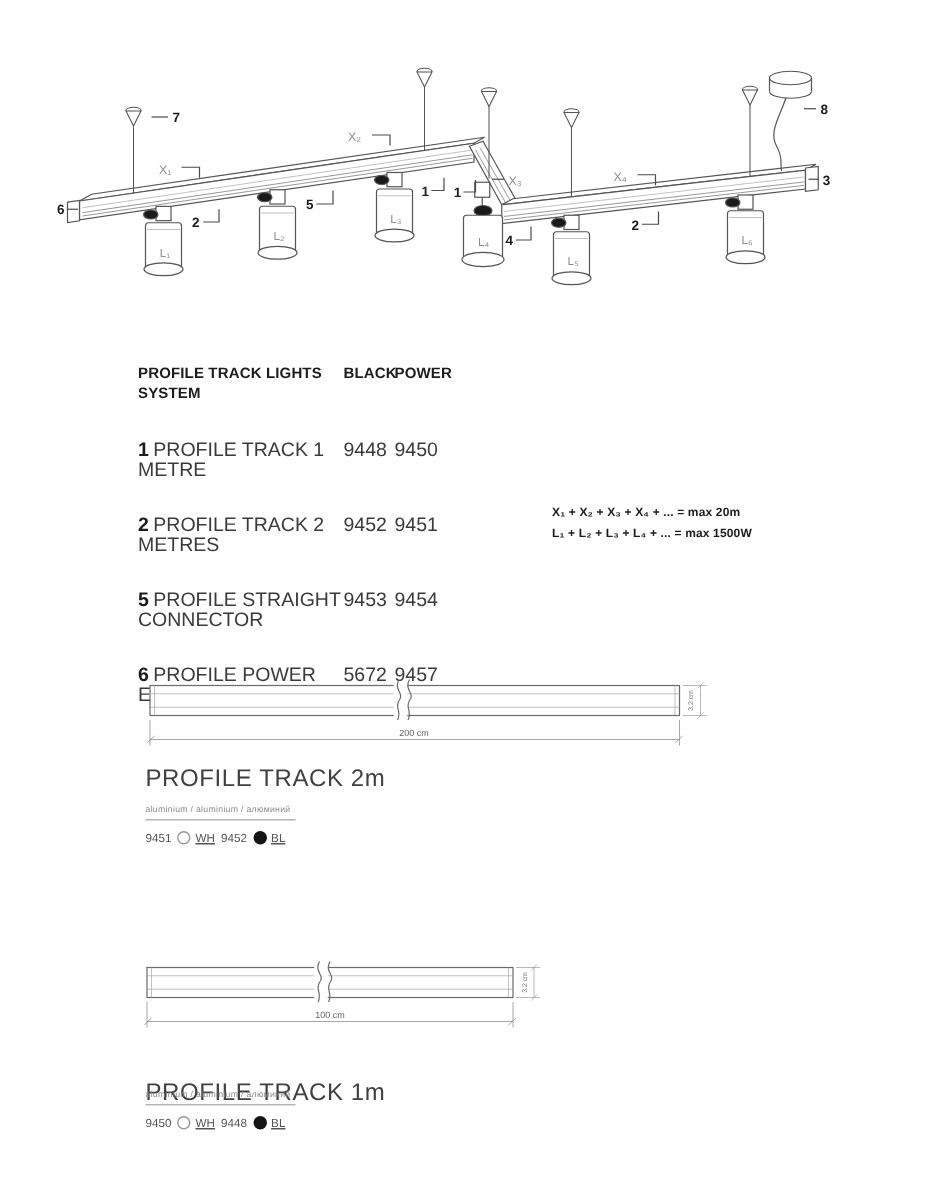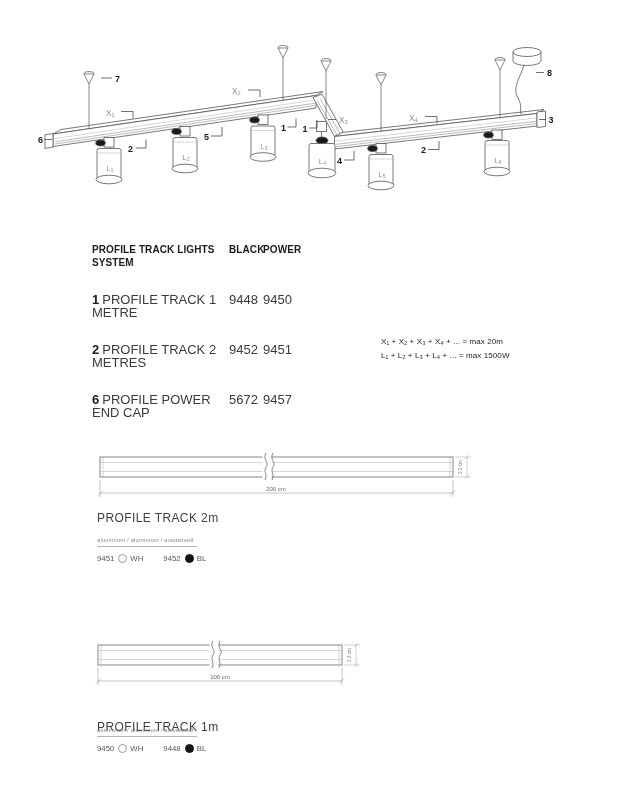--- a/index.html
+++ b/index.html
@@ -9,30 +9,30 @@
 
   
   .spec-table{position:absolute;left:92px;top:243px;width:200px;}
   .t-row,.t-head{display:grid;grid-template-columns:137px 34px 34px;height:13px;line-height:13px;}
   .t-head{font-weight:bold;font-size:10px;letter-spacing:.1px;color:#1c1c1c;}
   .t-row{font-size:13px;color:#3a3a3a;margin-top:37px;}
   .t-col{text-align:left;}
   .t-name b{font-weight:bold;color:#1c1c1c;margin-right:3px;}
 
   
-  .formulas{position:absolute;left:381px;top:335px;font-size:8px;font-weight:normal;
+  .formulas{position:absolute;left:368px;top:335px;font-size:8px;font-weight:bold;
             color:#1b1b1b;line-height:13.5px;letter-spacing:.1px;}
 
   
-  .p-title{position:absolute;left:97px;font-size:12px;color:#404040;letter-spacing:.4px;}
+  .p-title{position:absolute;left:97px;font-size:16px;color:#404040;letter-spacing:.4px;}
   .p-materials{position:absolute;left:97px;font-size:5.8px;color:#8a8a8a;letter-spacing:.2px;}
   .p-rule{position:absolute;left:97px;width:100px;border-top:1px solid #b5b5b5;height:0;}
   .p-codes{position:absolute;left:97px;display:flex;align-items:center;font-size:7.8px;color:#555;height:12px;}
   .p-code{margin-right:4px;}
-  .p-fin{margin-right:20px;}
+  .p-fin{margin-right:4px;text-decoration:underline;}
   .swatch{display:inline-block;width:9px;height:9px;border-radius:50%;margin-right:3px;box-sizing:border-box;}
   .swatch.wh{background:#fff;border:1px solid #9a9a9a;}
   .swatch.bl{background:#141414;border:1px solid #141414;}
 
   svg text{font-family:"Liberation Sans","DejaVu Sans",sans-serif;}
   .num-lbl{font-size:9px;font-weight:bold;fill:#1b1b1b;}
   .x-lbl{font-size:8.3px;fill:#8f8f8f;}
   .l-lbl{font-size:7.8px;fill:#8f8f8f;}
   .dim-lbl{font-size:6px;fill:#666;}
   .dim-lbl-sm{font-size:4.6px;fill:#777;}
@@ -204,20 +204,25 @@
         <div class="t-name"><b>1</b><span>PROFILE TRACK 1 METRE</span></div>
         <div class="t-col">9448</div>
         <div class="t-col">9450</div>
       </div>
     <div class="t-row">
         <div class="t-name"><b>2</b><span>PROFILE TRACK 2 METRES</span></div>
         <div class="t-col">9452</div>
         <div class="t-col">9451</div>
       </div>
     <div class="t-row">
+        <div class="t-name"><b>5</b><span>PROFILE STRAIGHT CONNECTOR</span></div>
+        <div class="t-col">9453</div>
+        <div class="t-col">9454</div>
+      </div>
+    <div class="t-row">
         <div class="t-name"><b>6</b><span>PROFILE POWER END CAP</span></div>
         <div class="t-col">5672</div>
         <div class="t-col">9457</div>
       </div>
   </div>
 
   <div class="formulas">
     <div>X₁ + X₂ + X₃ + X₄ + ... = max 20m</div>
     <div>L₁ + L₂ + L₃ + L₄ + ... = max 1500W</div>
   </div>

